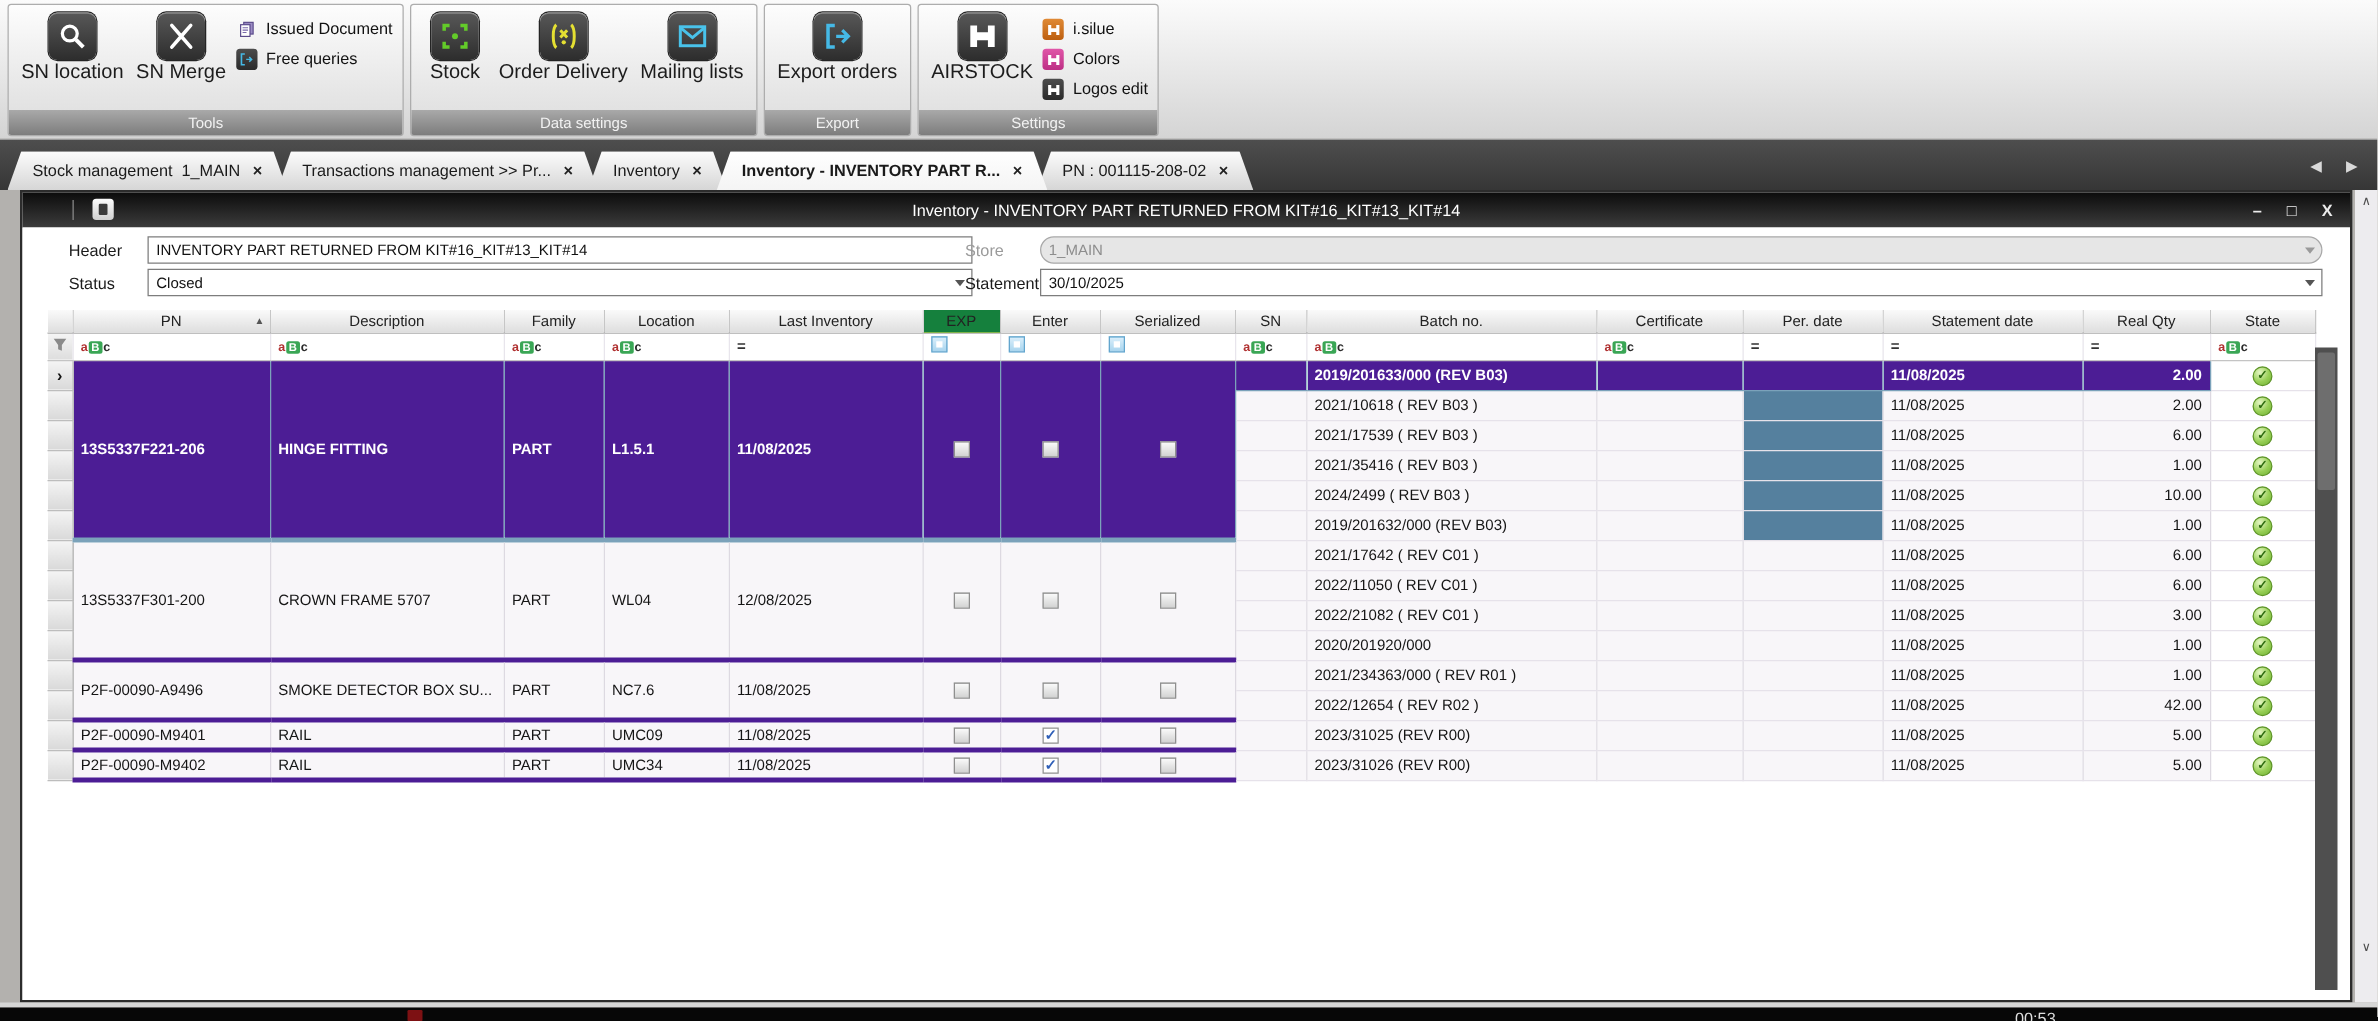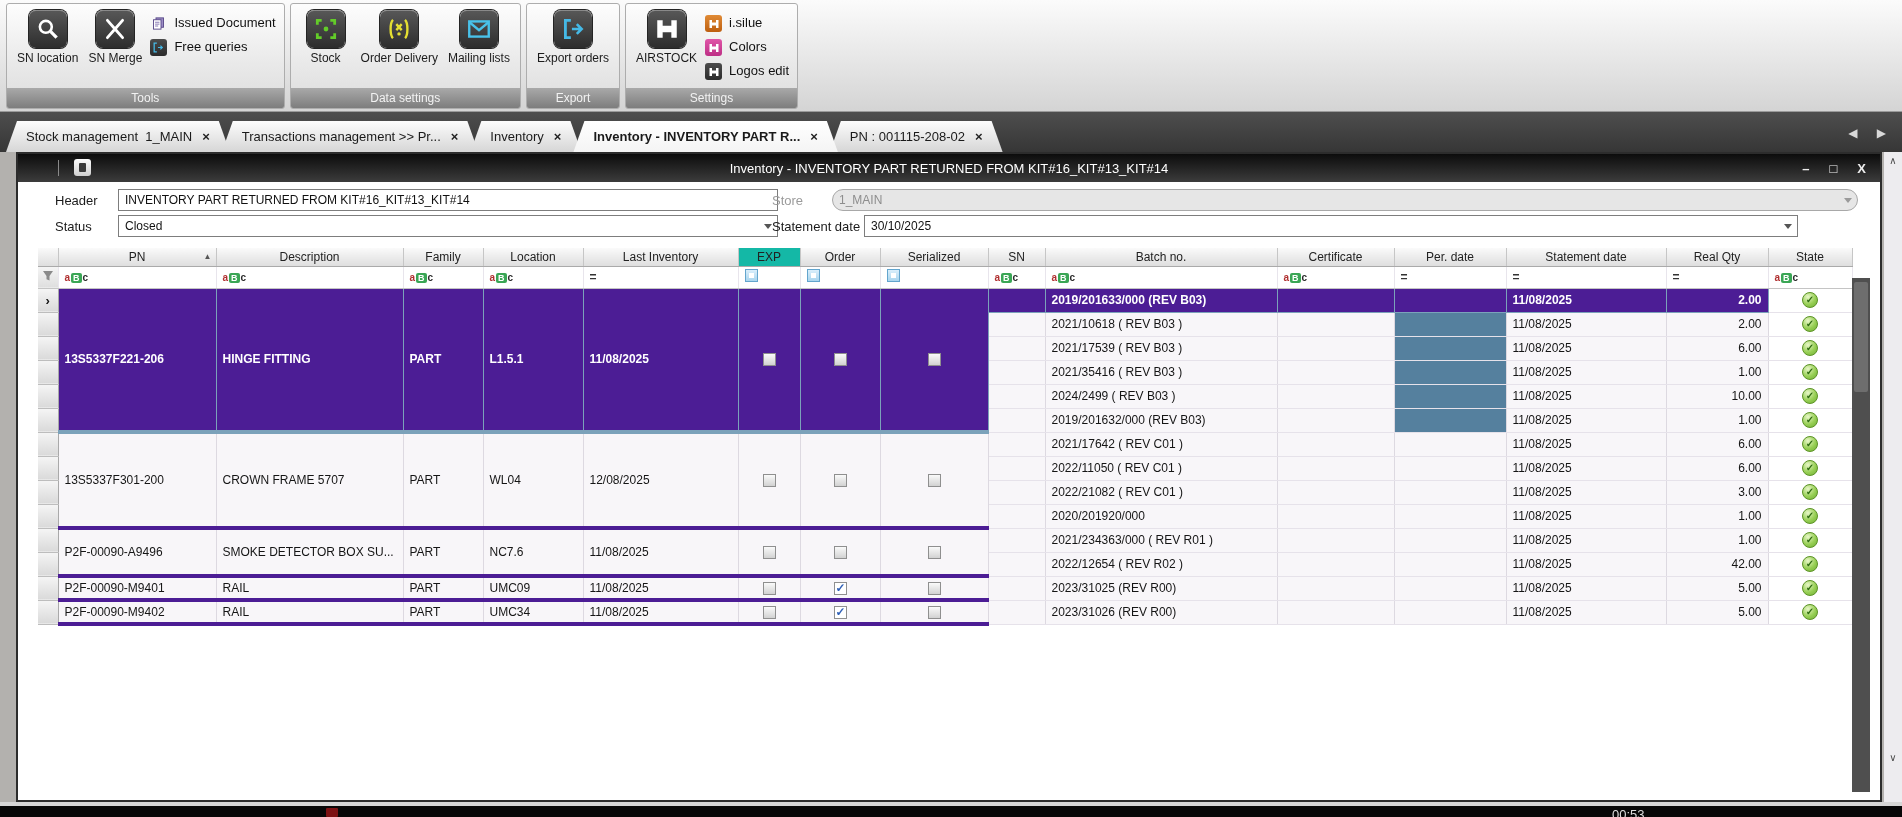--- a/index.html
+++ b/index.html
@@ -12,21 +12,21 @@
   .ribbon-groups { display:flex; gap:5px; padding:3px 0 0 6px; height:109px; }
   .rgroup { border:1px solid #adadad; border-radius:3px; display:flex; flex-direction:column;
             background:linear-gradient(#fdfdfd,#eaeaea 55%,#dcdcdc); overflow:hidden; }
   .rgroup-content { flex:1; display:flex; align-items:flex-start; padding:4px 8px 0 8px; gap:6px; }
   .rgroup-label { height:20px; line-height:20px; text-align:center; color:#f2f2f2; font-size:12px;
                   background:linear-gradient(#a9a9a9,#7d7d7d); }
   .bigbtn { min-width:54px; display:flex; flex-direction:column; align-items:center; cursor:default; padding:2px 2px; }
   .bigicon { width:38px; height:38px; border-radius:7px; background:linear-gradient(#585858,#2d2d2d);
              box-shadow:inset 0 1px 0 rgba(255,255,255,.3), 0 0 0 1px #242424;
              display:flex; align-items:center; justify-content:center; margin-bottom:3px; }
-  .bigbtn > span { font-size:12px; line-height:14px; color:#1c1c1c; text-align:right; }
+  .bigbtn > span { font-size:16px; line-height:14px; color:#1c1c1c; text-align:right; }
   .smallcol { display:flex; flex-direction:column; gap:7px; padding-top:7px; }
   .smallbtn { display:flex; gap:7px; font-size:13px; color:#111; }
   .smallicon { width:17px; height:17px; border-radius:3px; display:flex; align-items:center; justify-content:center; flex:none; }
   .si-dark   { background:linear-gradient(#4c4c4c,#2b2b2b); }
   .si-orange { background:linear-gradient(#e08a35,#bd5f10); }
   .si-pink   { background:linear-gradient(#e055a8,#bd2f85); }
   .si-plain  { background:transparent; }
 
   
   .tabbar { position:absolute; top:112px; left:0; width:1902px; height:40px;
@@ -72,21 +72,21 @@
   .search-input { width:248px; height:20px; border:1px solid #8c8c8c; font-size:12px; padding:0 6px;
                   font-family:"Liberation Sans",sans-serif; margin-left:auto; }
   .search-input::placeholder { color:#9a9a9a; }
   .find-btn { width:74px; height:20px; margin-left:12px; font-size:12px; color:#000;
               background:linear-gradient(#fdfdfd,#d2d2d2 50%,#bdbdbd); border:1px solid #777; border-radius:2px; }
 
   table.dx { border-collapse:collapse; table-layout:fixed; width:1814px; font-size:12px; }
   table.dx th { height:18px; font-weight:normal; color:#222; text-align:center;
                 background:linear-gradient(#fafafa,#dedede); border-right:1px solid #c6c6c6;
                 border-bottom:1px solid #aaa; position:relative; overflow:hidden; white-space:nowrap; }
-  table.dx th.hl { background:#14b8a6; box-shadow:0 0 0 3px rgba(242,231,60,.8); z-index:2; }
+  table.dx th.hl { background:#15803d; box-shadow:0 0 0 3px rgba(242,231,60,.8); z-index:2; }
   table.dx th .sort { position:absolute; right:4px; top:4px; font-size:8px; color:#555; }
   table.dx td { height:24px; padding:0 6px; border-right:1px solid #ddd9e1; border-bottom:1px solid #e6e2ea;
                 background:#f8f6f9; color:#151515; overflow:hidden; white-space:nowrap; }
   table.dx td.tl { text-align:left; }
   table.dx td.num { text-align:right; }
   table.dx td.part { text-align:left; vertical-align:middle; border-bottom:4px solid #4c1d95; }
   table.dx td.cb-cell { text-align:center; }
   table.dx td.sel { background:#4c1d95; color:#fff; font-weight:bold; border-color:#7ba2ba; }
   table.dx td.perhl { background:#55809e; }
   table.dx td.ind { background:linear-gradient(#f5f5f5,#d9d9d9); border-right:1px solid #a9a9a9;
@@ -307,21 +307,21 @@
     <div class="combo dis" style="left:814px; top:7px; width:1026px;border-radius:11px;">
       <span>1_MAIN</span>
       <span class="arr"></span>
     </div>
     <span class="flabel" style="left:37px; top:37px;">Status</span>
     <div class="combo" style="left:100px; top:33px; width:660px;">
       <span>Closed</span>
       <span class="arr"></span>
     </div>
     <span class="flabel" style="left:754px; top:37px;">Statement date</span>
-    <div class="combo" style="left:846px; top:33px; width:934px;">
+    <div class="combo" style="left:814px; top:33px; width:1026px;">
       <span>30/10/2025</span>
       <span class="arr"></span>
     </div>
 
     <div class="grid">
       <table class="dx" id="grid-table">
           <colgroup>
             <col style="width: 20px;">
             <col style="width: 158px;">
             <col style="width: 187px;">
@@ -341,21 +341,21 @@
           </colgroup>
           <thead>
             <tr>
               <th></th>
               <th><span>PN</span><span class="sort">▲</span></th>
               <th><span>Description</span></th>
               <th><span>Family</span></th>
               <th><span>Location</span></th>
               <th><span>Last Inventory</span></th>
               <th class="hl"><span>EXP</span></th>
-              <th><span>Order</span></th>
+              <th><span>Enter</span></th>
               <th><span>Serialized</span></th>
               <th><span>SN</span></th>
               <th><span>Batch no.</span></th>
               <th><span>Certificate</span></th>
               <th><span>Per. date</span></th>
               <th><span>Statement date</span></th>
               <th><span>Real Qty</span></th>
               <th><span>State</span></th>
             </tr>
             <tr class="filter">

